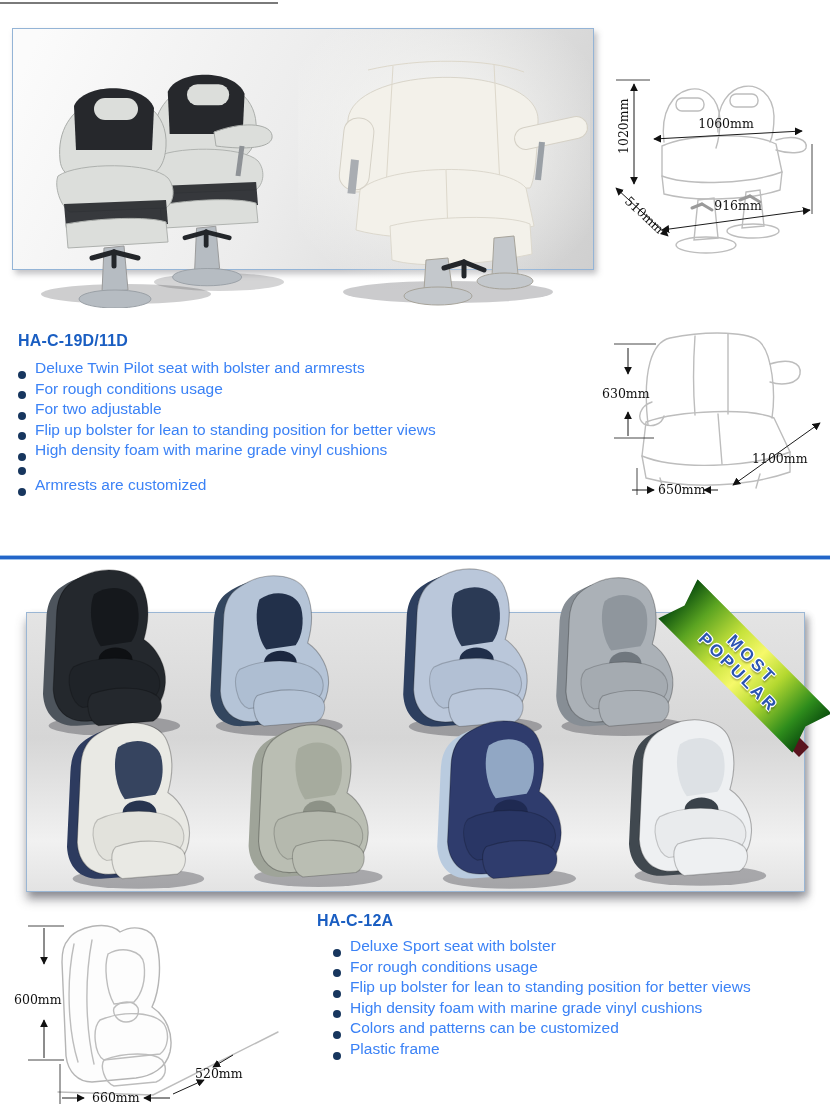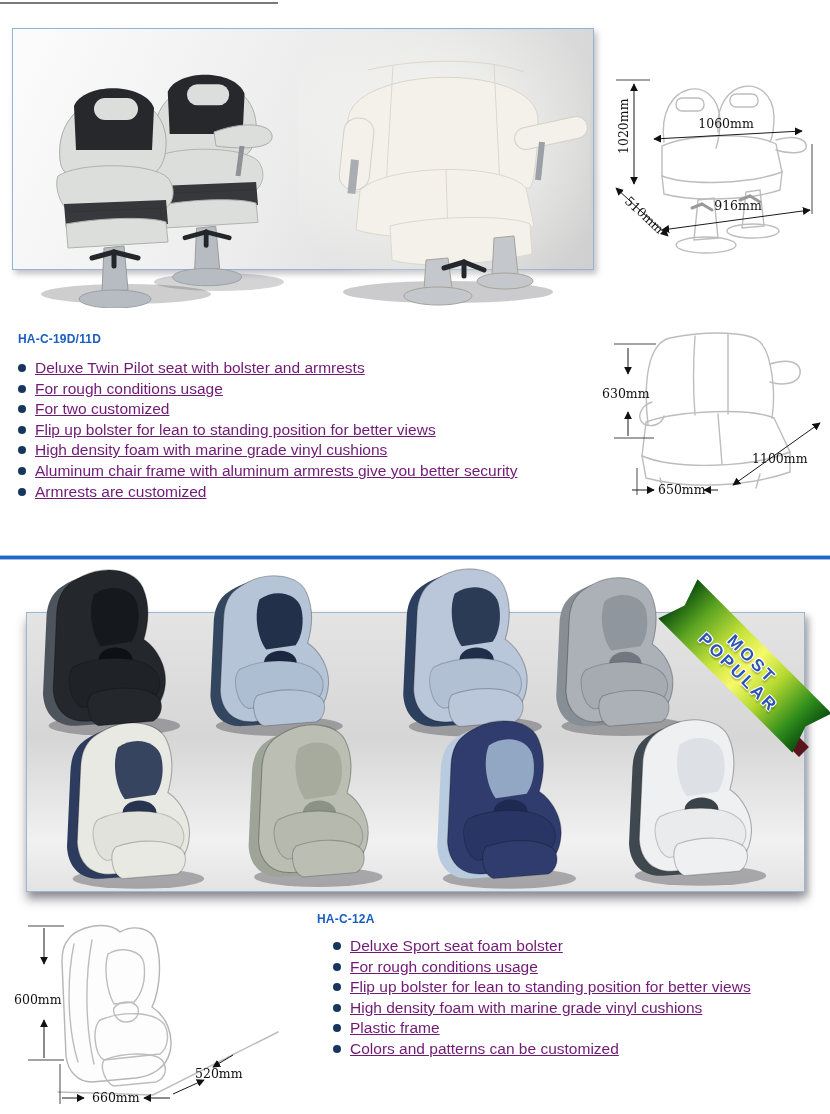--- a/index.html
+++ b/index.html
@@ -7,24 +7,24 @@
         font-family:"Liberation Sans",sans-serif;}
   .abs{position:absolute;}
 
   
   .photo-panel{left:12px;top:28px;width:580px;height:240px;border:1px solid #94b4d6;
     background:linear-gradient(115deg,#fbfbfb 4%,#ececec 48%,#cfcfcf 100%);
     box-shadow:3px 4px 6px rgba(80,80,90,.35);z-index:1;}
   .photo-svg{z-index:2;}
 
   
-  .sec-title{font-size:12px;font-weight:bold;color:#1a5ec2;letter-spacing:.2px;z-index:4;}
+  .sec-title{font-size:16px;font-weight:bold;color:#1a5ec2;letter-spacing:.2px;z-index:4;}
   ul.bullets{list-style:none;margin:0;padding:0;z-index:4;}
-  ul.bullets li{display:flex;align-items:flex-start;gap:9px;font-size:15.5px;color:#701a75;
-    line-height:20.6px;text-decoration:underline;}
+  ul.bullets li{display:flex;align-items:flex-end;gap:9px;font-size:15.5px;color:#3b82f6;
+    line-height:20.6px;}
   ul.bullets .dot{width:8px;height:8px;border-radius:50%;background:#17365e;margin-top:6px;flex:none;}
 
   
   .divider{left:0;top:556px;width:830px;height:3px;background:#2365c8;
     box-shadow:0 -1px 0 #9cc0ea,0 1px 0 #9cc0ea;z-index:2;}
 
   
   .seats-panel{left:26px;top:612px;width:777px;height:278px;border:1px solid #9ab6d4;
     background:linear-gradient(180deg,#e4e4e4 0%,#d6d6d6 45%,#f1f1f1 82%,#e3e3e3 100%);
     box-shadow:0 8px 10px rgba(70,70,80,.45),4px 4px 6px rgba(70,70,80,.3);z-index:1;}
@@ -166,33 +166,32 @@
       <li>
         <span class="dot"></span>
         <span>Deluxe Twin Pilot seat with bolster and armrests</span>
       </li>
       <li>
         <span class="dot"></span>
         <span>For rough conditions usage</span>
       </li>
       <li>
         <span class="dot"></span>
-        <span>For two customized</span>
+        <span>For two adjustable</span>
       </li>
       <li>
         <span class="dot"></span>
         <span>Flip up bolster for lean to standing position for better views</span>
       </li>
       <li>
         <span class="dot"></span>
         <span>High density foam with marine grade vinyl cushions</span>
       </li>
       <li>
         <span class="dot"></span>
-        <span>Aluminum chair frame with aluminum armrests give you better security</span>
       </li>
       <li>
         <span class="dot"></span>
         <span>Armrests are customized</span>
       </li>
     </ul>
 
   <svg class="abs" style="left:600px;top:330px" width="226" height="190" viewBox="0 0 226 190">
     <g>
       <path class="sk" d="M48,95 C42,40 52,12 70,8 C110,0 150,2 160,12 C172,24 176,62 172,88"></path>
@@ -329,37 +328,37 @@
       <path class="dl" d="M225,143 L205,155" marker-end="url(#arw)"></path>
       <text class="dim-label" x="187" y="166">520mm</text>
       <path class="dl" d="M165,182 L196,168" marker-end="url(#arw)"></path>
     </g>
   </svg>
 
   <div class="abs sec-title" style="left:317px;top:912px">HA-C-12A</div>
   <ul class="abs bullets" style="left:333px;top:936px;width:480px">
       <li>
         <span class="dot"></span>
-        <span>Deluxe Sport seat foam bolster</span>
+        <span>Deluxe Sport seat with bolster</span>
       </li>
       <li>
         <span class="dot"></span>
         <span>For rough conditions usage</span>
       </li>
       <li>
         <span class="dot"></span>
         <span>Flip up bolster for lean to standing position for better views</span>
       </li>
       <li>
         <span class="dot"></span>
         <span>High density foam with marine grade vinyl cushions</span>
       </li>
       <li>
         <span class="dot"></span>
+        <span>Colors and patterns can be customized</span>
+      </li>
+      <li>
+        <span class="dot"></span>
         <span>Plastic frame</span>
       </li>
-      <li>
-        <span class="dot"></span>
-        <span>Colors and patterns can be customized</span>
-      </li>
     </ul>
 
 </div>
 
 </body></html>

